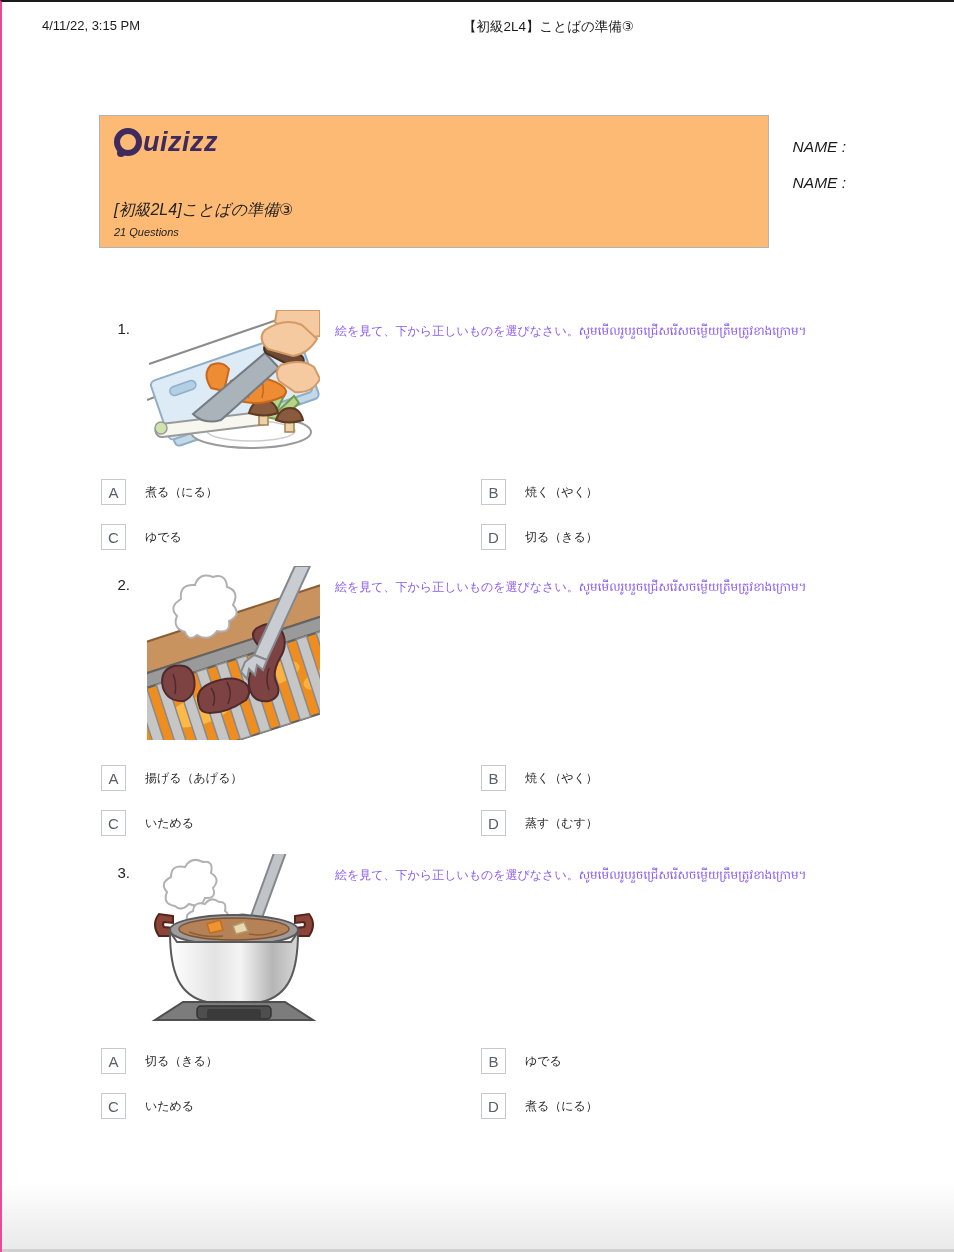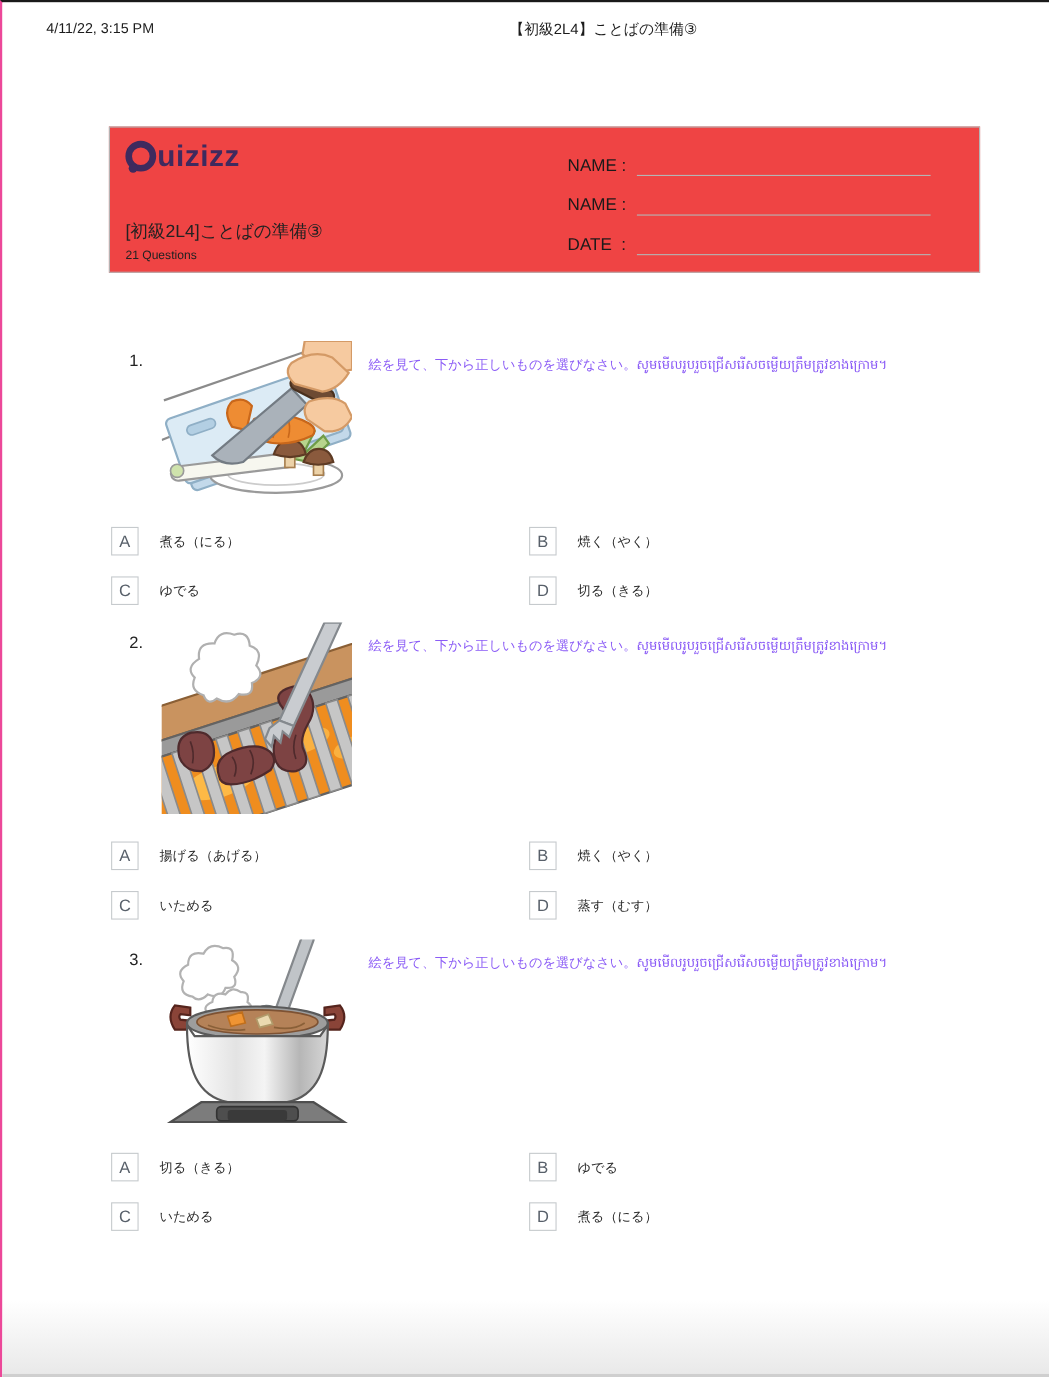--- a/index.html
+++ b/index.html
@@ -7,31 +7,31 @@
     position:relative; width:954px; height:1252px; overflow:hidden;
     background:#ffffff; box-sizing:border-box;
     border-top:2px solid #1a1a1a; border-left:2px solid #ec4899;
     font-family:"Liberation Sans","DejaVu Sans",sans-serif; color:#222;
   }
   
   .hdr-date  { position:absolute; left:40px;  top:16px; font-size:13px; color:#1c1c1c; }
   .hdr-title { position:absolute; left:461px; top:16px; font-size:13.5px; color:#1c1c1c;text-align:right; }
 
   
-  .info-box { position:absolute; left:97px; top:113px; width:792px; height:133px;
-              border:1px solid #b3b3b3; box-sizing:border-box; background:#ef4444; }
+  .info-box { position:absolute; left:97px; top:113px; width:670px; height:133px;
+              border:1px solid #b3b3b3; box-sizing:border-box; background:#fdba74;font-style:italic; }
   .logo { position:absolute; left:14px; top:12px; display:flex; align-items:center; }
   .logo-q { position:relative; width:16px; height:16px; border:6px solid #3f2a5e; border-radius:50%; }
   .logo-q::after { content:""; position:absolute; left:-3px; bottom:-7px; width:8px; height:8px;
                    border-radius:50%; background:#3f2a5e; }
   .logo-rest { font-size:27px; font-weight:bold; color:#3f2a5e; line-height:1; margin-left:1px; letter-spacing:0.5px; }
   .quiz-title { position:absolute; left:14px; top:84px;  font-size:16px; color:#222; }
   .q-count    { position:absolute; left:14px; top:110px; font-size:11px; color:#222; }
   .fields { position:absolute; left:416px; top:22px; width:330px; }
-  .field-row { display:flex; align-items:flex-end; height:22px; margin-bottom:14px; }
+  .field-row { display:flex; align-items:flex-end; height:22px; margin-bottom:14px;flex-direction:column; }
   .field-label { font-size:15.5px; color:#1a1a1a; white-space:pre; }
   .field-line { flex:1; margin-left:10px; height:18px; border-bottom:1.5px solid #b5b5b5; }
 
   
   .question { position:absolute; left:0; width:954px; }
   .q1 { top:306px; height:256px; }
   .q2 { top:562px; height:288px; }
   .q3 { top:850px; height:300px; }
   .q-num  { position:absolute; left:102px; top:12px; width:26px; text-align:right;
             font-size:15px; color:#222; }
@@ -70,24 +70,20 @@
     <div class="quiz-title">[初級2L4]ことばの準備③</div>
     <div class="q-count">21 Questions</div>
 
     <div class="fields">
       <div class="field-row">
         <span class="field-label">NAME :</span>
         <span class="field-line"></span>
       </div>
       <div class="field-row">
         <span class="field-label">NAME :</span>
-        <span class="field-line"></span>
-      </div>
-      <div class="field-row">
-        <span class="field-label">DATE  :</span>
         <span class="field-line"></span>
       </div>
     </div>
   </div>
 
   <div class="question q1">
     <div class="q-num">1.</div>
 
     <div class="q-illo">
       <svg width="173" height="140" viewBox="0 0 173 140">

